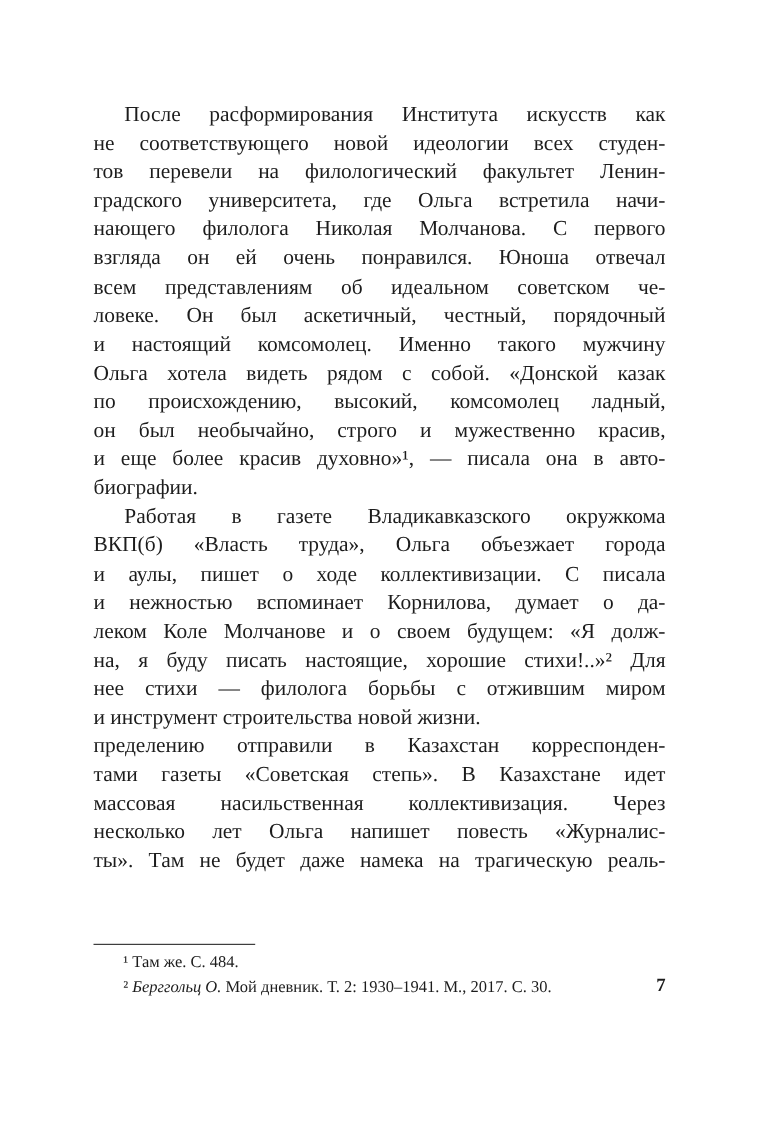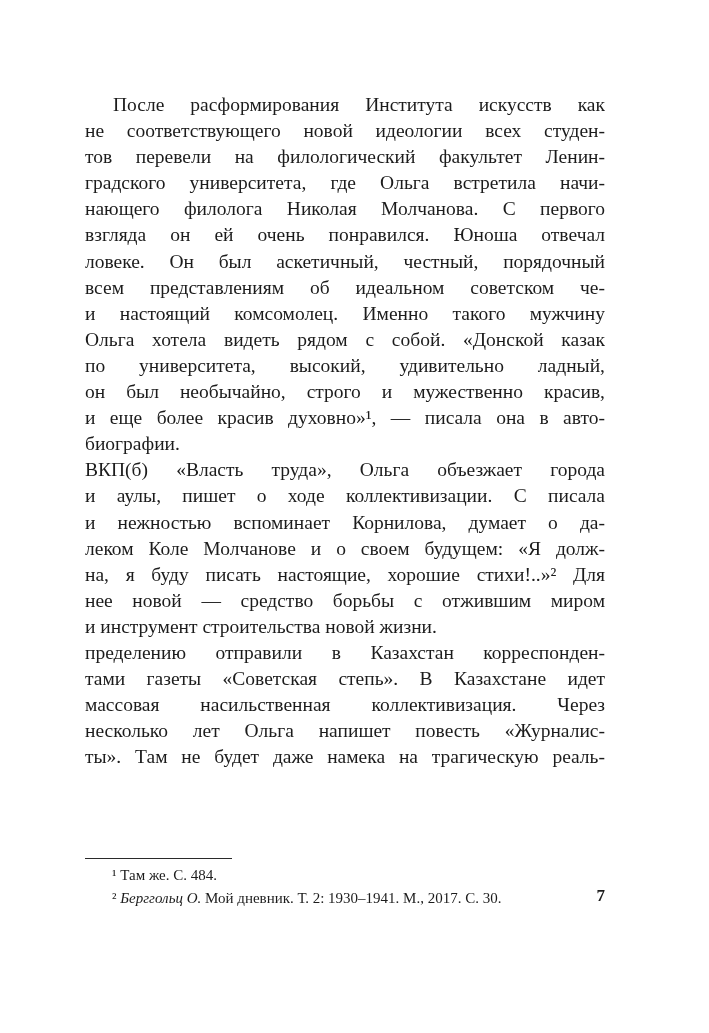--- a/index.html
+++ b/index.html
@@ -71,34 +71,35 @@
 <body>
 
 <div class="page">
   <div class="text-block">
       <div class="line indent">После расформирования Института искусств как</div>
       <div class="line">не соответствующего новой идеологии всех студен-</div>
       <div class="line">тов перевели на филологический факультет Ленин-</div>
       <div class="line">градского университета, где Ольга встретила начи-</div>
       <div class="line">нающего филолога Николая Молчанова. С первого</div>
       <div class="line">взгляда он ей очень понравился. Юноша отвечал</div>
+      <div class="line">всем представлениям об идеальном советском че-</div>
       <div class="line">ловеке. Он был аскетичный, честный, порядочный</div>
-      <div class="line">всем представлениям об идеальном советском че-</div>
       <div class="line">и настоящий комсомолец. Именно такого мужчину</div>
       <div class="line">Ольга хотела видеть рядом с собой. «Донской казак</div>
-      <div class="line">по университета, высокий, удивительно ладный,</div>
+      <div class="line">по происхождению, высокий, комсомолец ладный,</div>
       <div class="line">он был необычайно, строго и мужественно красив,</div>
       <div class="line">и еще более красив духовно»¹, — писала она в авто-</div>
       <div class="line nojust">биографии.</div>
+      <div class="line indent">Работая в газете Владикавказского окружкома</div>
       <div class="line">ВКП(б) «Власть труда», Ольга объезжает города</div>
       <div class="line">и аулы, пишет о ходе коллективизации. С писала</div>
       <div class="line">и нежностью вспоминает Корнилова, думает о да-</div>
       <div class="line">леком Коле Молчанове и о своем будущем: «Я долж-</div>
       <div class="line">на, я буду писать настоящие, хорошие стихи!..»² Для</div>
-      <div class="line">нее новой — средство борьбы с отжившим миром</div>
+      <div class="line">нее стихи — филолога борьбы с отжившим миром</div>
       <div class="line nojust">и инструмент строительства новой жизни.</div>
       <div class="line">пределению отправили в Казахстан корреспонден-</div>
       <div class="line">тами газеты «Советская степь». В Казахстане идет</div>
       <div class="line">массовая насильственная коллективизация. Через</div>
       <div class="line">несколько лет Ольга напишет повесть «Журналис-</div>
       <div class="line">ты». Там не будет даже намека на трагическую реаль-</div>
     </div>
   <div class="footnote-sep"></div>
   <div class="footnotes">
       <div class="footnote"><span>¹ Там же. С. 484.</span></div>

